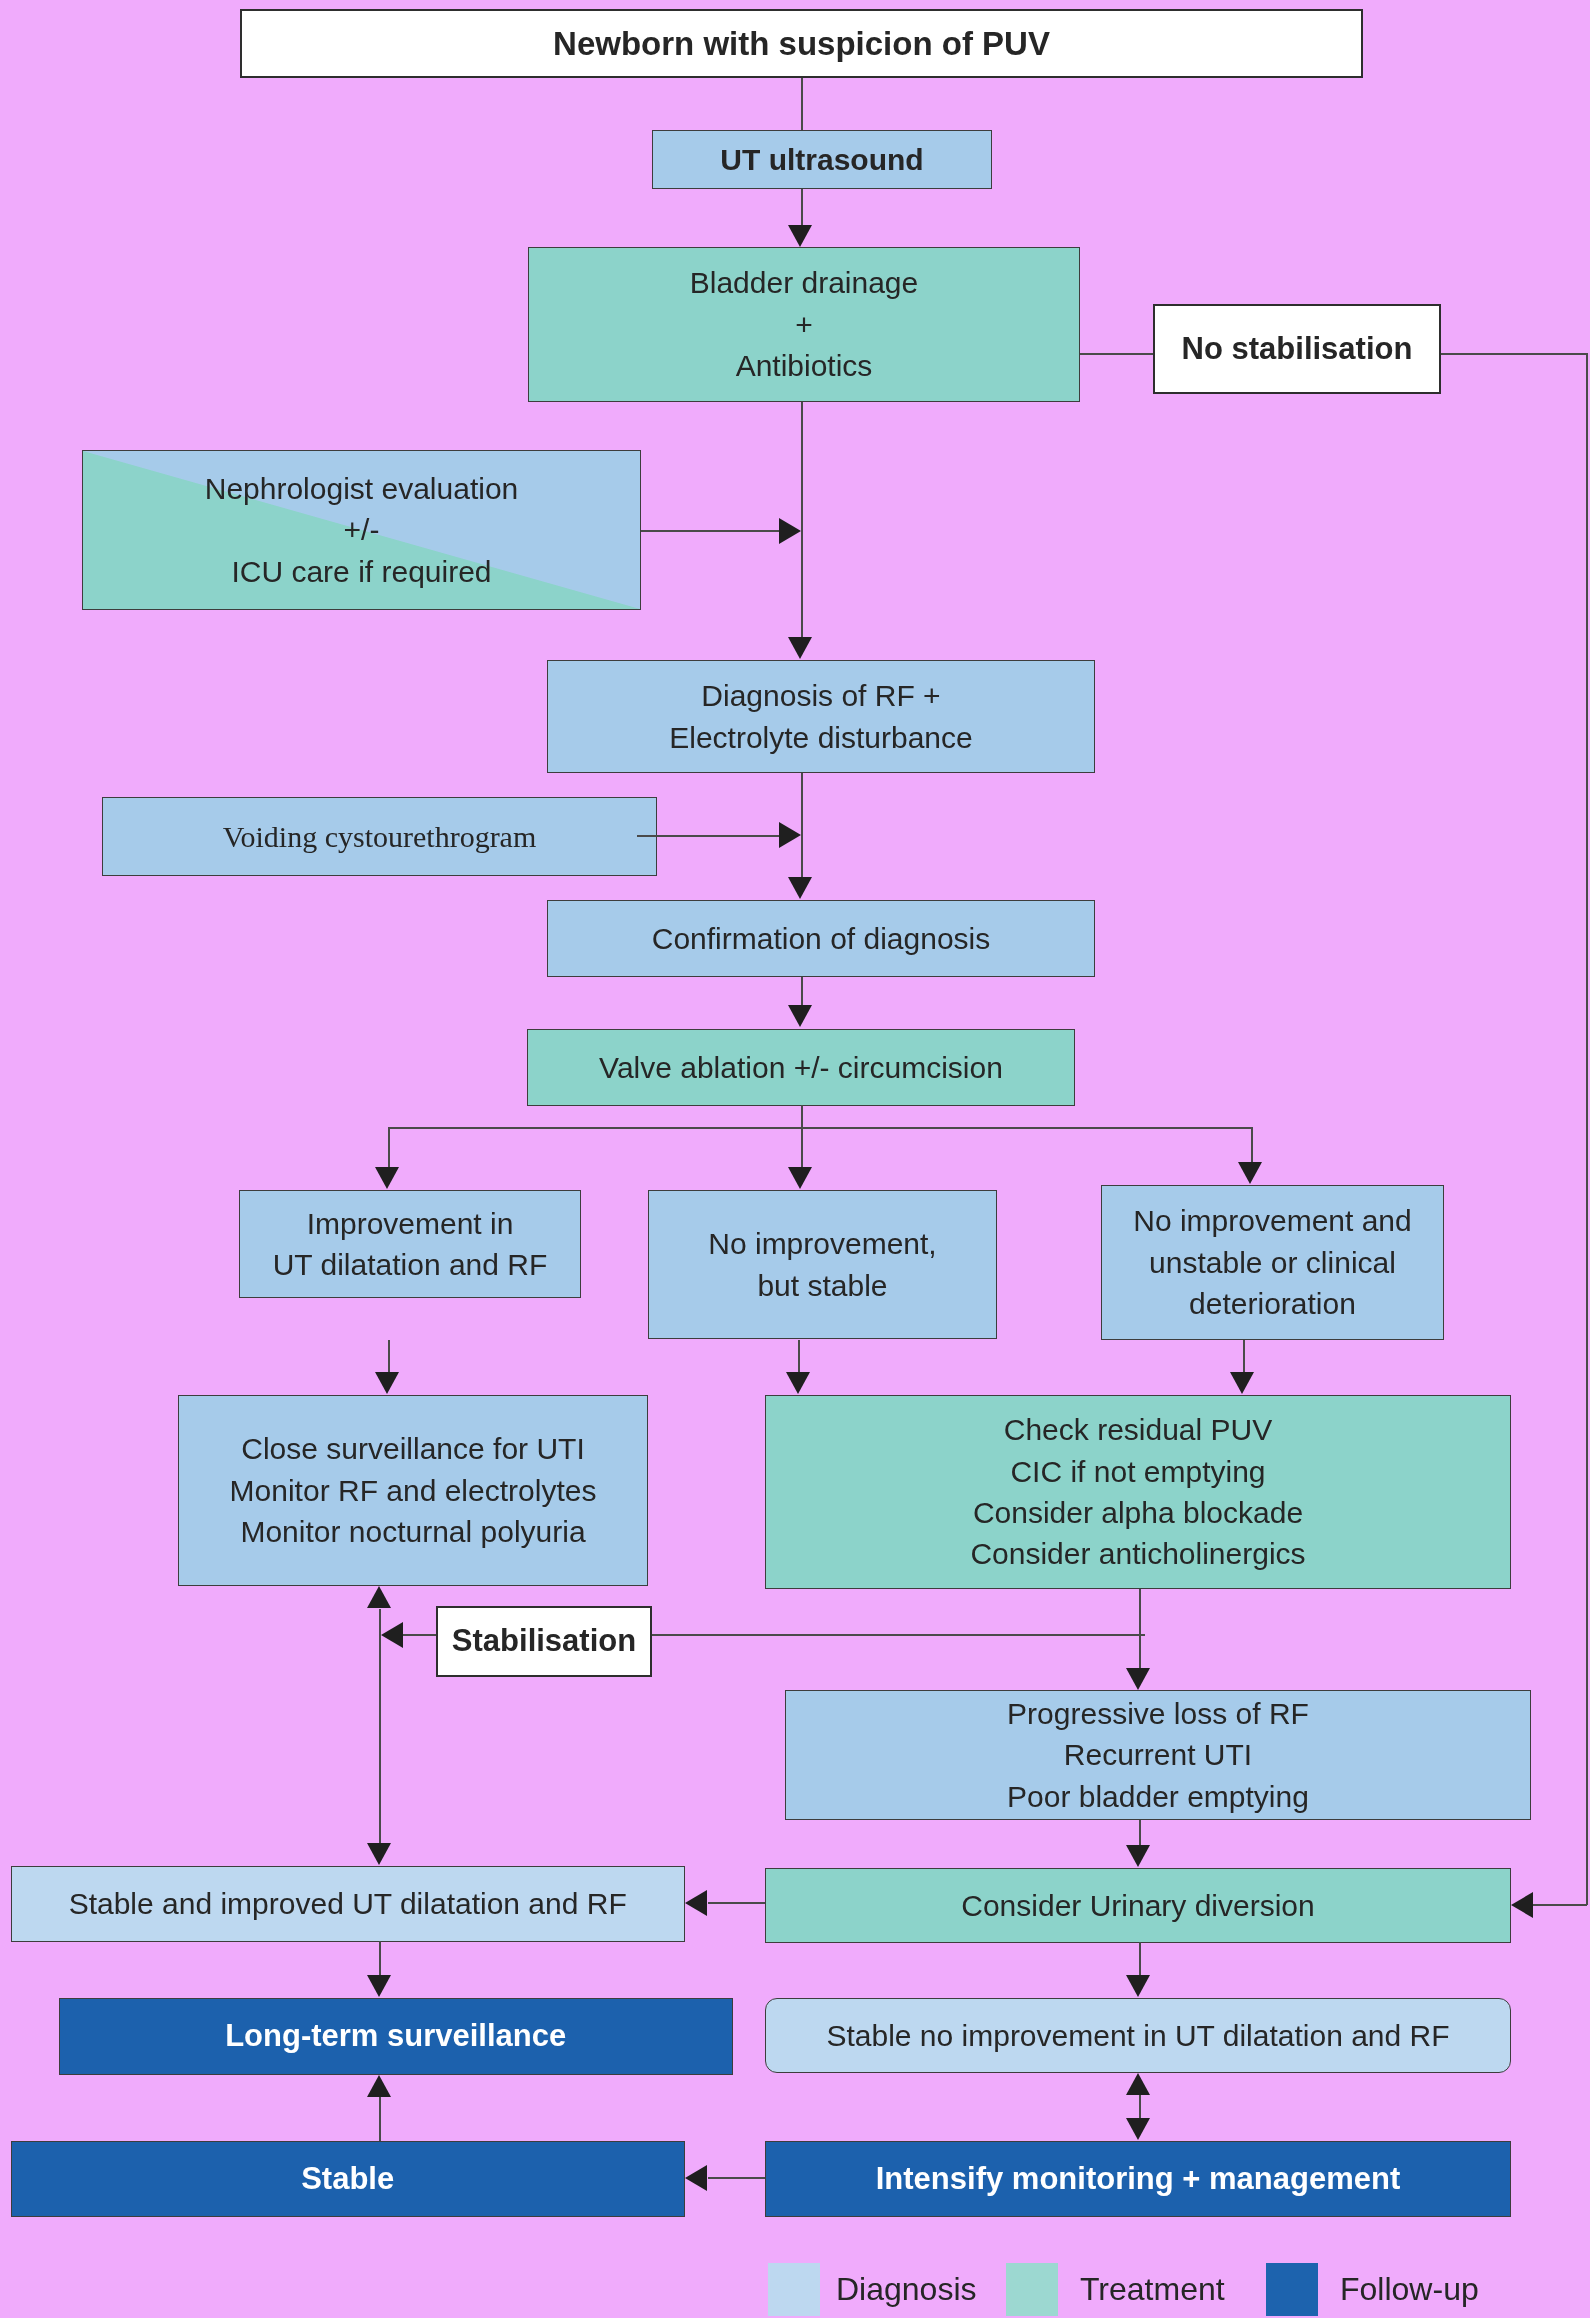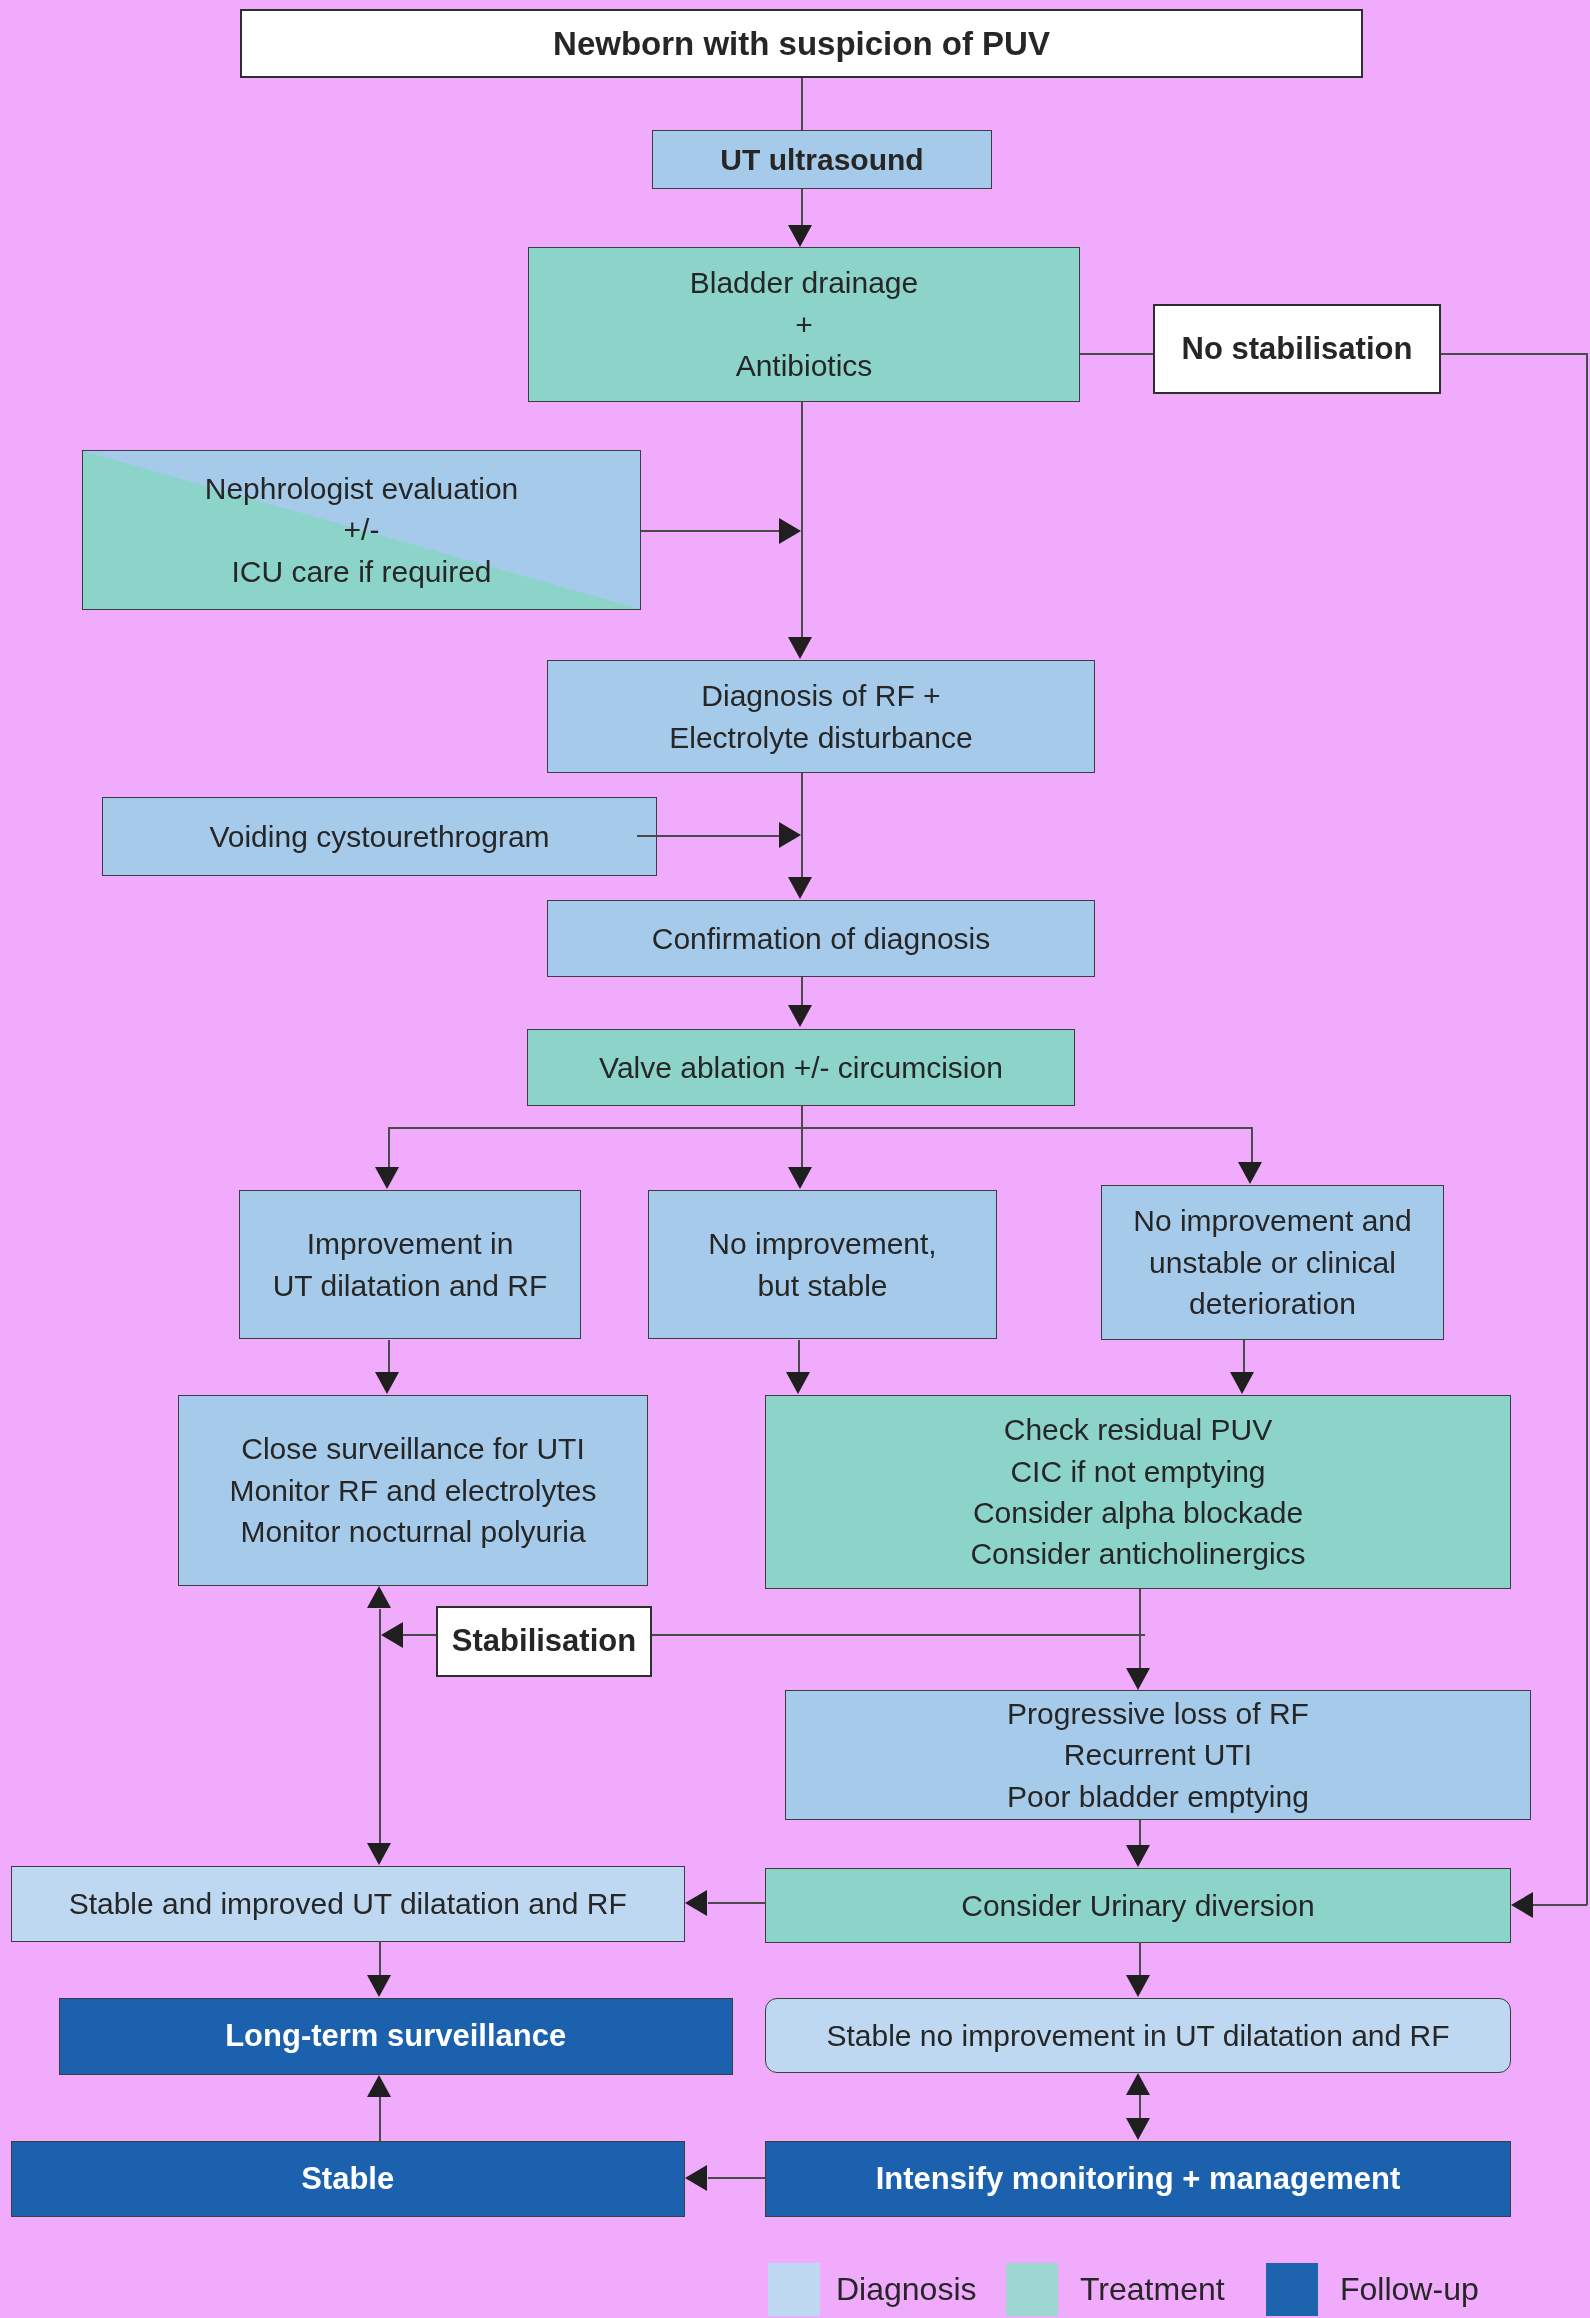--- a/index.html
+++ b/index.html
@@ -39,24 +39,24 @@
   <div class="box diag bold" style="left:632px;top:130px;width:340px;height:59px;">UT ultrasound</div>
   <div class="box treat" style="left:528px;top:247px;width:552px;height:155px;">Bladder drainage
 +
 Antibiotics</div>
   <div class="box whitebox" style="left:1153px;top:304px;width:288px;height:90px;">No stabilisation</div>
   <div class="box split" style="left:82px;top:450px;width:559px;height:160px;">Nephrologist evaluation
 +/-
 ICU care if required</div>
   <div class="box diag" style="left:527px;top:660px;width:548px;height:113px;">Diagnosis of RF +
 Electrolyte disturbance</div>
-  <div class="box diag" style="left:82px;top:797px;width:555px;height:79px;">Voiding cystourethrogram</div>
+  <div class="box diag" style="left:82px;top:797px;width:555px;height:79px;font-family:Liberation Serif, serif;">Voiding cystourethrogram</div>
   <div class="box diag" style="left:527px;top:900px;width:548px;height:77px;">Confirmation of diagnosis</div>
   <div class="box treat" style="left:527px;top:1029px;width:548px;height:77px;">Valve ablation +/- circumcision</div>
-  <div class="box diag" style="left:219px;top:1190px;width:342px;height:149px;">Improvement in
+  <div class="box diag" style="left:219px;top:1190px;width:342px;height:108px;">Improvement in
 UT dilatation and RF</div>
   <div class="box diag" style="left:628px;top:1190px;width:349px;height:149px;">No improvement,
 but stable</div>
   <div class="box diag" style="left:1081px;top:1185px;width:343px;height:155px;">No improvement and
 unstable or clinical
 deterioration</div>
   <div class="box diag" style="left:158px;top:1395px;width:470px;height:191px;">Close surveillance for UTI
 Monitor RF and electrolytes
 Monitor nocturnal polyuria</div>
   <div class="box treat" style="left:765px;top:1395px;width:746px;height:194px;">Check residual PUV

